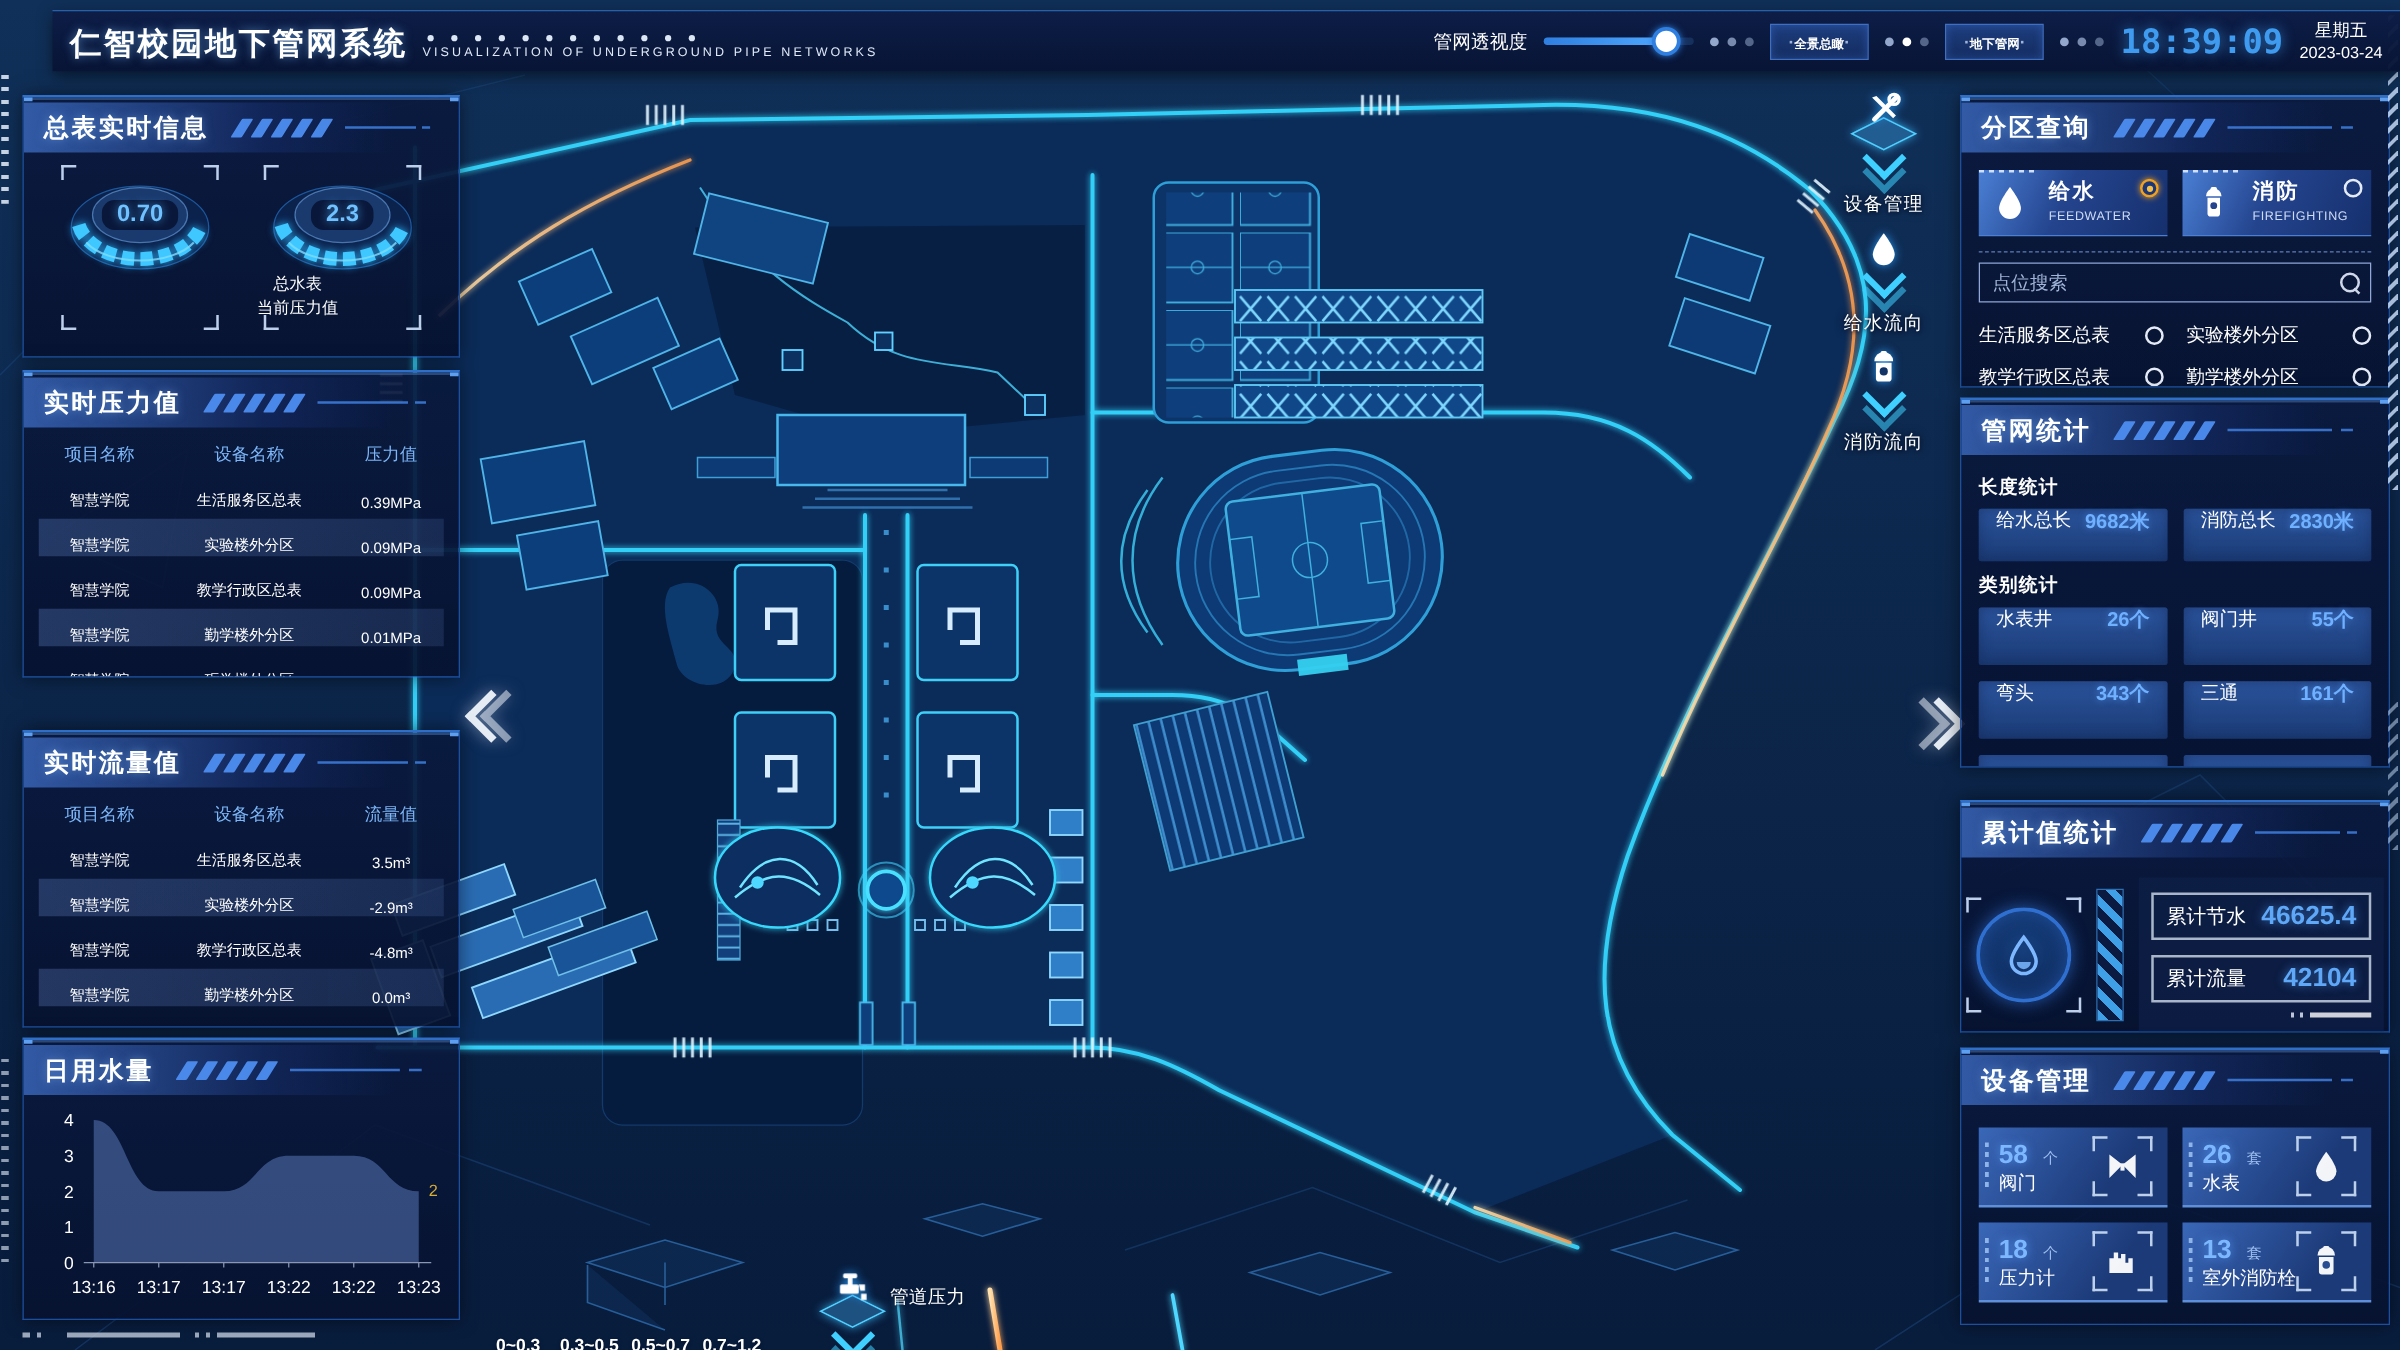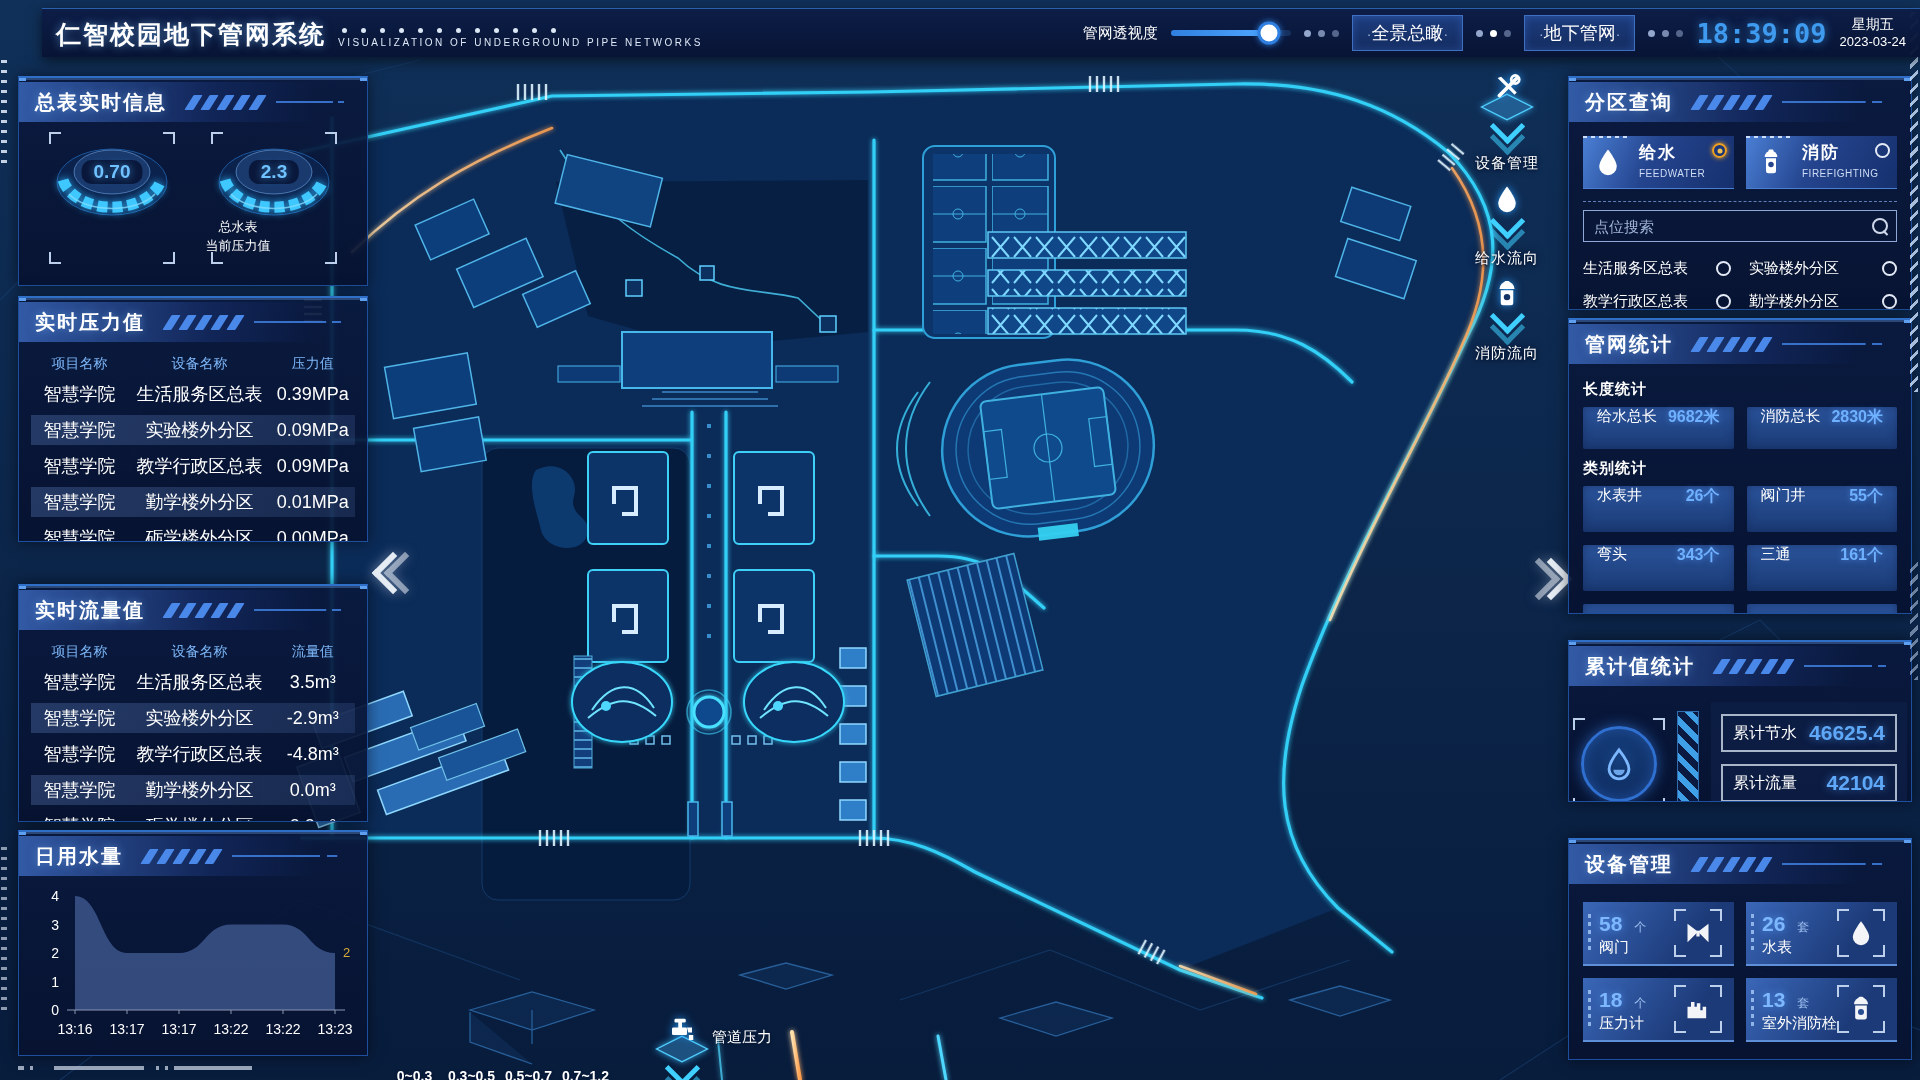--- a/index.html
+++ b/index.html
@@ -21,21 +21,21 @@
   .hlabel{color:#fff;font-size:15px;}
   .slider{position:relative;width:120px;height:6px;background:#16305e;border-radius:3px;}
   .slider .fill{position:absolute;left:0;top:0;height:6px;width:82%;background:linear-gradient(90deg,#2f7fe0,#4fa8ff);border-radius:3px;}
   .slider .thumb{position:absolute;left:82%;top:50%;width:17px;height:17px;transform:translate(-50%,-50%);
     background:#fff;border:3px solid #2f7fe0;border-radius:50%;box-shadow:0 0 6px #2f7fe0;}
   .dots{display:flex;align-items:center;gap:7px;}
   .dots i{width:7px;height:7px;border-radius:50%;background:#93a7cc;}
   .dots i:nth-child(2){opacity:.8}.dots i:nth-child(3){opacity:.55}
   .dots.mid i:nth-child(2){background:#fff;opacity:1}
   .hbtn{position:relative;padding:5px 14px;background:linear-gradient(180deg,#1d3d7e,#142c60);
-    border:1px solid #3f6fc0;color:#fff;font-size:18px;cursor:pointer;box-shadow:inset 0 0 8px rgba(80,140,255,.3);}
+    border:1px solid #3f6fc0;color:#fff;font-size:10px;cursor:pointer;box-shadow:inset 0 0 8px rgba(80,140,255,.3);font-weight:bold;}
   .hbtn::before,.hbtn::after{content:"·";color:#9fb4d8;font-size:14px;}
   .clock{color:#3f9bf0;font-size:27px;font-weight:bold;font-family:"DejaVu Sans Mono",monospace;
     letter-spacing:0px;text-shadow:0 0 10px rgba(63,155,240,.7);}
   .datecol{display:flex;flex-direction:column;align-items:center;line-height:1.25;}
   .datecol .wd{color:#fff;font-size:14px;}
   .datecol .dt{color:#fff;font-size:13px;}
 
   
   .panel{position:absolute;z-index:5;background:linear-gradient(180deg,rgba(10,25,62,.93),rgba(7,18,48,.93));
     border:1px solid #1d4f9e;border-top:2px solid #2f6fc8;box-shadow:inset 0 2px 0 rgba(120,180,255,.3),0 0 14px rgba(0,0,0,.5);
@@ -64,21 +64,21 @@
     linear-gradient(#bcd0ec,#bcd0ec) right bottom/12px 2px,
     linear-gradient(#bcd0ec,#bcd0ec) right bottom/2px 12px;
     background-repeat:no-repeat;}
   .gval{position:absolute;top:28px;left:50%;transform:translateX(-50%);padding:1px 12px;
     background:rgba(8,20,52,.9);border-radius:10px;color:#6fc2ff;font-size:19px;font-weight:bold;
     text-shadow:0 0 8px rgba(80,180,255,.8);z-index:2;}
   .glabel{position:absolute;bottom:8px;width:100%;text-align:center;color:#fff;font-size:13px;line-height:1.45;}
 
   
   .thead{display:flex;color:#7cb6f8;font-size:14px;padding:7px 0 6px 0;}
-  .trow{display:flex;align-items:center;height:30px;margin-bottom:6px;color:#fff;font-size:18px;}
+  .trow{display:flex;align-items:flex-end;height:30px;margin-bottom:6px;color:#fff;font-size:12px;}
   .trow.alt{background:linear-gradient(90deg,rgba(110,150,220,.28),rgba(110,150,220,.16));}
   .tc{text-align:center;}
   .c0{width:30%}.c1{width:44%}.c2{width:26%}
 
   
   #daily-chart{display:block;}
 
   
   .tabs{display:flex;gap:12px;padding:8px 2px 2px 2px;}
   .tab{position:relative;flex:1;height:52px;display:flex;align-items:center;gap:16px;padding:0 10px;cursor:pointer;
@@ -734,21 +734,21 @@
           <div class="stat">
             <span class="sl">三通</span>
             <span class="sv">161个</span>
           </div>
           <div class="stat stub"></div>
           <div class="stat stub"></div>
         </div>
   </div>
 </div>
 
-<div class="panel" style="left:1568px;top:640px;width:344px;height:162px;">
+<div class="panel" style="left:1568px;top:640px;width:344px;height:186px;">
   <div class="phead">
         <span class="ptitle">累计值统计</span>
     <span class="slashes">
           <i></i>
           <i></i>
           <i></i>
           <i></i>
           <i></i>
         </span>
         <span class="pline"></span>

